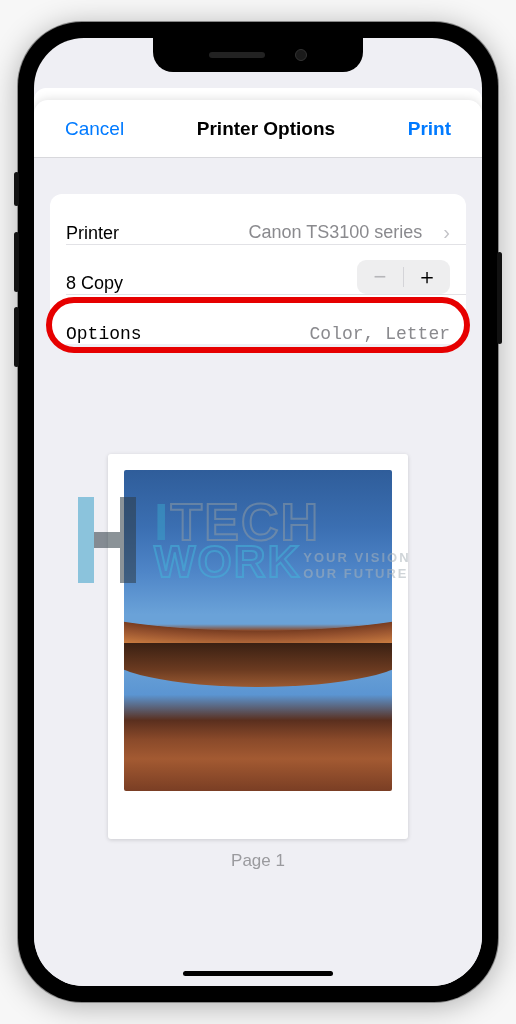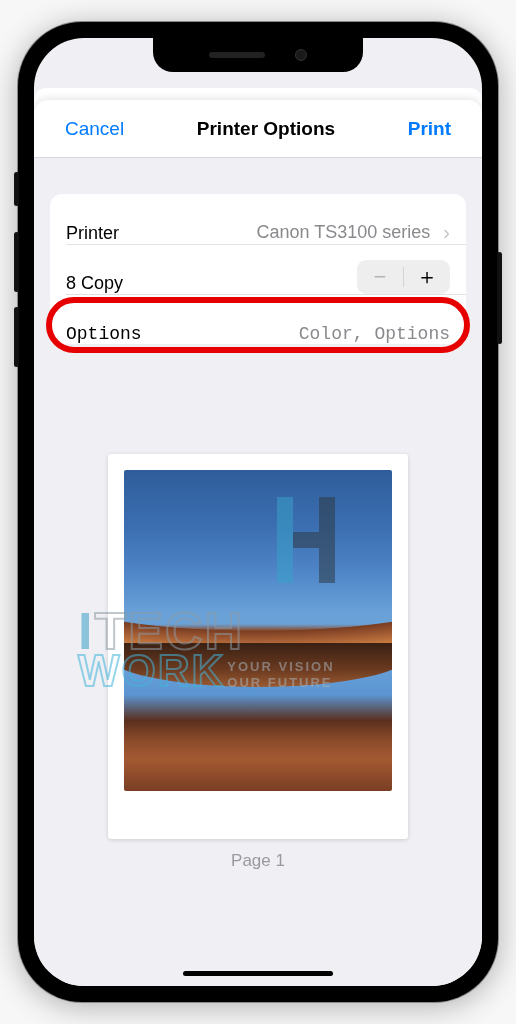--- a/index.html
+++ b/index.html
@@ -106,21 +106,21 @@
   .row {
     display:flex; align-items:flex-end; justify-content:space-between;
     min-height:50px; padding: 0 16px;
     font-size:18px; position:relative;
   }
   .row + .row::before {
     content:""; position:absolute; left:16px; right:0; top:0; height:1px;
     background:#e2e2e6;
   }
   .row .label { color:#000; }
-  .row .value { color:#8a8a8e; display:flex; align-items:center; gap:13px; }
+  .row .value { color:#8a8a8e; display:flex; align-items:center; gap:21px; }
   .chevron { color:#c4c4c8; font-size:20px; }
   .stepper {
     display:flex; align-items:center;
     background:#eeeeef; border-radius:9px; height:34px;
   }
   .stepper button {
     width:46px; height:34px; background:none; border:0;
     font-size:22px; color:#000; display:flex; align-items:center; justify-content:center;
   }
   .stepper button.minus { color:#b6b6b9; }
@@ -163,21 +163,21 @@
     border-bottom-left-radius:300px 120px;
     border-bottom-right-radius:300px 120px;
     transform:scaleY(.55);
   }
   .page-caption { text-align:center; color:#9a9a9e; font-size:17px; margin-top:12px; }
   
   .watermark {
     position:absolute; left:60px; top:475px; z-index:60;
     opacity:.55; pointer-events:none;
     font-family: Arial, Helvetica, sans-serif;
-    display:flex; align-items:flex-end; gap:25px;flex-direction:column;
+    display:flex; align-items:center; gap:18px;
   }
   .wm-h {
     width:58px; height:86px; display:flex;
   }
   .wm-h .bar-l{width:16px;background:#3aa0c9;}
   .wm-h .mid{width:26px;display:flex;flex-direction:column;}
   .wm-h .mid .top{flex:1;background:transparent;}
   .wm-h .mid .cross{height:16px;background:#2e3b45;}
   .wm-h .mid .bot{flex:1;background:transparent;}
   .wm-h .bar-r{width:16px;background:#2e3b45;}
@@ -229,21 +229,21 @@
             <span class="label">8 Copy</span>
             <span class="stepper">
               <button class="minus">−</button>
               <span class="divider"></span>
               <button class="plus">＋</button>
             </span>
           </div>
 
           <div class="row">
             <span class="label">Options</span>
-            <span class="value">Color, Options</span>
+            <span class="value">Color, Letter</span>
           </div>
 
           <div class="annot-ring" style="top:103px;"></div>
         </div>
 
         <div class="preview-area">
           <div class="preview-page">
             <div class="photo">
               <div class="arch-top"></div>
               <div class="arch-underside"></div>

